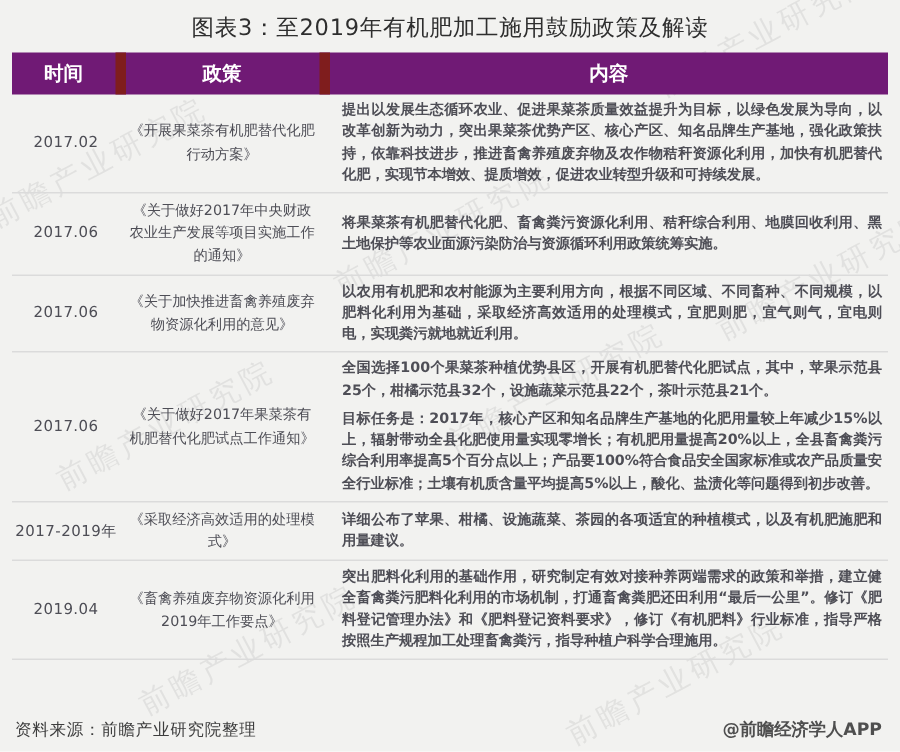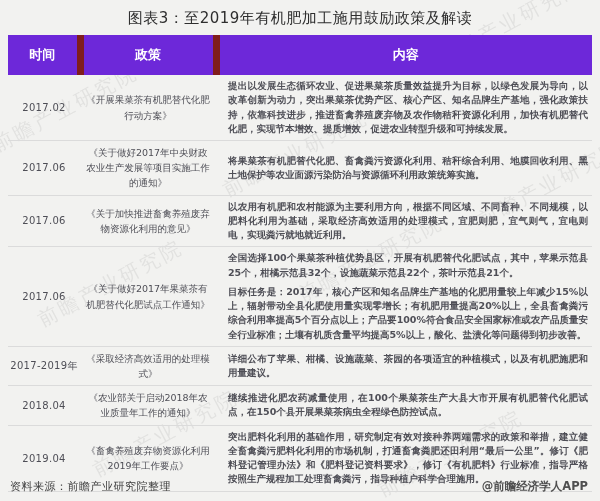--- a/index.html
+++ b/index.html
@@ -17,22 +17,22 @@
     position:relative; z-index:1; text-align:center; padding-top:9px;
     font-size:15px; color:#2e2e2e; letter-spacing:.5px;
   }
   table.policy {
     position:relative; z-index:1; border-collapse:collapse; table-layout:fixed;
     width:584px; margin:7px 8px 0 8px;
   }
   col.c-time { width:72px; }
   col.c-policy { width:136px; }
   thead th {
-    background:#6d28d9; color:#ffffff; font-weight:bold;
-    font-size:13px; height:40px; padding:0;
+    background:#701a75; color:#ffffff; font-weight:bold;
+    font-size:13px; height:28px; padding:0;
   }
   thead th + th { border-left:7px solid #7f1d1d; }
   tbody td {
     border-bottom:1px solid #dbdbdb; vertical-align:middle;
     color:#4e4e56; padding:4px 0;
   }
   td.time { font-size:10px; text-align:center; letter-spacing:.3px; }
   td.policy-cell { font-size:9.5px; text-align:center; line-height:1.6; padding:4px 4px; }
   td.content { font-size:9.5px; line-height:1.5; text-align:justify; padding:4px 4px 4px 12px;font-weight:bold; }
   td.content .para + .para { margin-top:5px; }
@@ -105,27 +105,20 @@
         </td>
       </tr>
       <tr>
         <td class="time">2017-2019年</td>
         <td class="policy-cell">《采取经济高效适用的处理模式》</td>
         <td class="content">
           <div class="para">详细公布了苹果、柑橘、设施蔬菜、茶园的各项适宜的种植模式，以及有机肥施肥和用量建议。</div>
         </td>
       </tr>
       <tr>
-        <td class="time">2018.04</td>
-        <td class="policy-cell">《农业部关于启动2018年农业质量年工作的通知》</td>
-        <td class="content">
-          <div class="para">继续推进化肥农药减量使用，在100个果菜茶生产大县大市开展有机肥替代化肥试点，在150个县开展果菜茶病虫全程绿色防控试点。</div>
-        </td>
-      </tr>
-      <tr>
         <td class="time">2019.04</td>
         <td class="policy-cell">《畜禽养殖废弃物资源化利用2019年工作要点》</td>
         <td class="content">
           <div class="para">突出肥料化利用的基础作用，研究制定有效对接种养两端需求的政策和举措，建立健全畜禽粪污肥料化利用的市场机制，打通畜禽粪肥还田利用“最后一公里”。修订《肥料登记管理办法》和《肥料登记资料要求》，修订《有机肥料》行业标准，指导严格按照生产规程加工处理畜禽粪污，指导种植户科学合理施用。</div>
         </td>
       </tr>
     </tbody>
   </table>
 
   <div class="footer">

